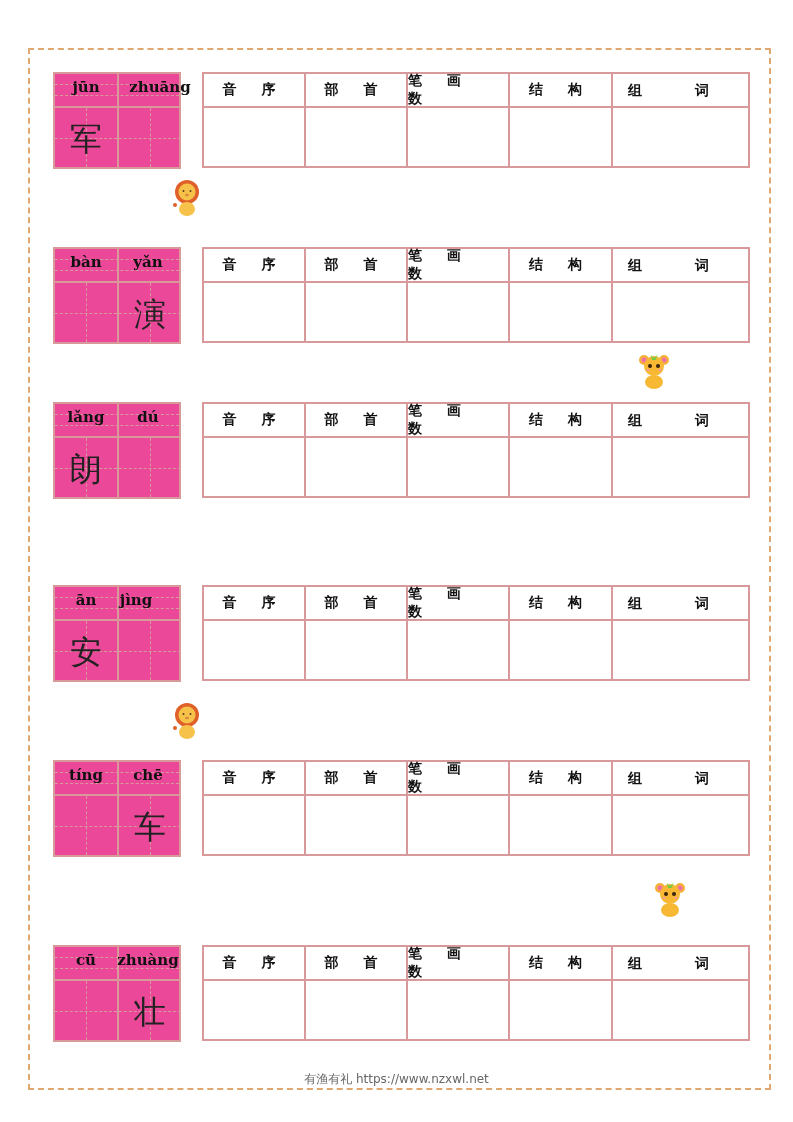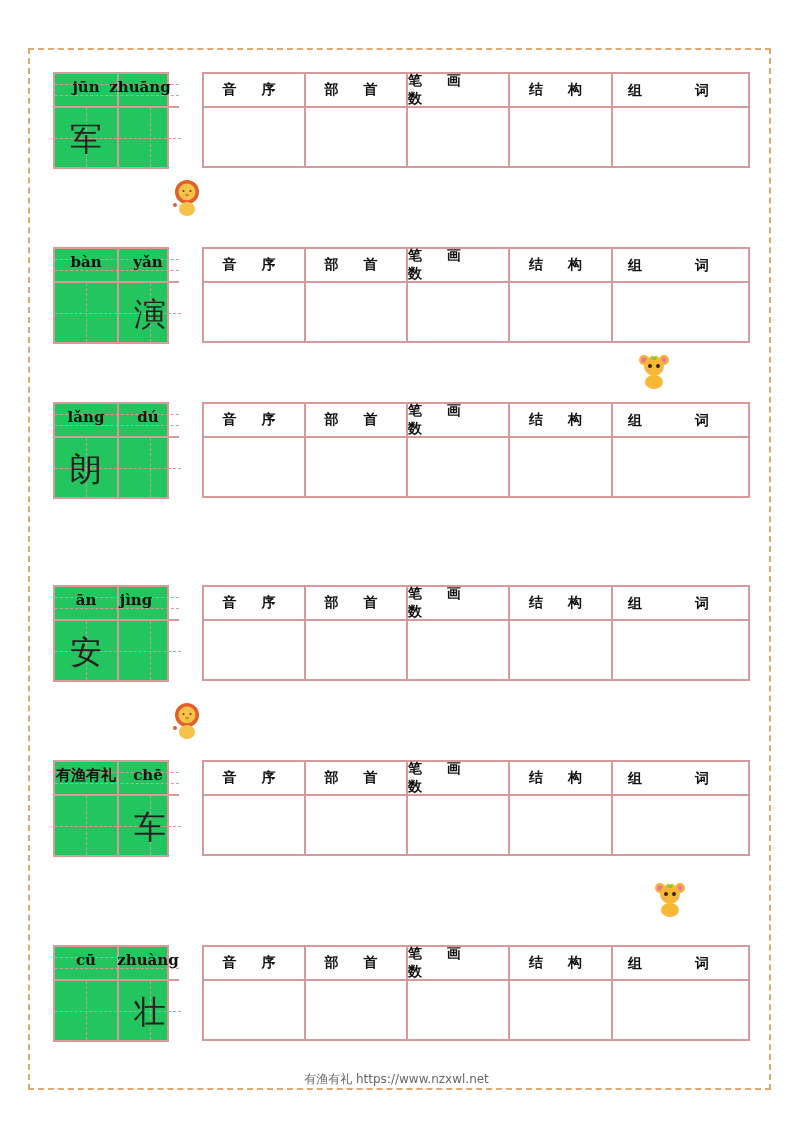--- a/index.html
+++ b/index.html
@@ -1,21 +1,21 @@
 <!DOCTYPE html>
 <html><head>
 <meta charset="utf-8">
 <style>
   html, body { margin:0; padding:0; background:#ffffff; }
   body { width:793px; height:1122px; position:relative; overflow:hidden; font-family:"DejaVu Sans", sans-serif; }
   .frame { position:absolute; left:28px; top:48px; width:743px; height:1042px;
     border:2px dashed #e0a870; box-sizing:border-box; }
   .row { position:absolute; left:0; width:793px; height:100px; }
-  .tzg { position:absolute; left:53px; top:0; width:116px; height:97px;
-    border:2px solid #d8999b; box-sizing:border-box; background:#22c55e; }
+  .tzg { position:absolute; left:53px; top:0; width:128px; height:97px;
+    border:2px solid #d8999b; box-sizing:border-box; background:#ec4899; }
   .tzg .py { position:absolute; left:0; top:0; width:124px; height:32px; border-bottom:2px solid #d8999b; }
   .tzg .py .guide { position:absolute; left:0; right:0; border-top:1px dashed #d8999b; }
   .tzg .vdiv { position:absolute; left:62px; top:0; bottom:0; border-left:2px solid #d8999b; }
   .tzg .cellzone { position:absolute; top:34px; bottom:0; width:62px; }
   .tzg .cellzone .hd { position:absolute; left:0; right:0; top:50%; border-top:1px dashed #d8999b; }
   .tzg .cellzone .vd { position:absolute; top:0; bottom:0; left:50%; border-left:1px dashed #d8999b; }
   .pyt { position:absolute; top:4px; width:62px; text-align:center; font-family:"DejaVu Serif", serif; font-weight:bold; font-size:15px; color:#111; z-index:2; }
   .hz { position:absolute; top:40px; width:62px; text-align:center; font-family:"DejaVu Serif", serif; font-size:32px; color:#222; line-height:50px; z-index:2; }
   .tbl { position:absolute; left:202px; top:0; width:548px; height:96px; border:2px solid #d8999b; box-sizing:border-box; display:grid;
     grid-template-columns:102px 102px 102px 103px 1fr; grid-template-rows:34px 1fr; }
@@ -42,21 +42,21 @@
       <div class="cellzone" style="left:0px">
           <div class="hd"></div>
           <div class="vd"></div>
         </div>
         <div class="cellzone" style="left:64px">
           <div class="hd"></div>
           <div class="vd"></div>
         </div>
       <div class="vdiv"></div>
       <div class="pyt" style="left:0px">jūn</div>
-        <div class="pyt" style="left:54px">zhuāng</div>
+        <div class="pyt" style="left:74px">zhuāng</div>
       <div class="hz" style="left:0px">军</div>
     </div>
     <div class="tbl">
         <div class="c h">音 序</div>
         <div class="c h">部 首</div>
         <div class="c h">笔 画 数</div>
         <div class="c h">结 构</div>
         <div class="c h last">组 词</div>
         <div class="c"></div>
         <div class="c"></div>
@@ -169,21 +169,21 @@
       </div>
       <div class="cellzone" style="left:0px">
           <div class="hd"></div>
           <div class="vd"></div>
         </div>
         <div class="cellzone" style="left:64px">
           <div class="hd"></div>
           <div class="vd"></div>
         </div>
       <div class="vdiv"></div>
-      <div class="pyt" style="left:0px">有渔有礼</div>
+      <div class="pyt" style="left:0px">tíng</div>
         <div class="pyt" style="left:62px">chē</div>
       <div class="hz" style="left:64px">车</div>
     </div>
     <div class="tbl">
         <div class="c h">音 序</div>
         <div class="c h">部 首</div>
         <div class="c h">笔 画 数</div>
         <div class="c h">结 构</div>
         <div class="c h last">组 词</div>
         <div class="c"></div>

